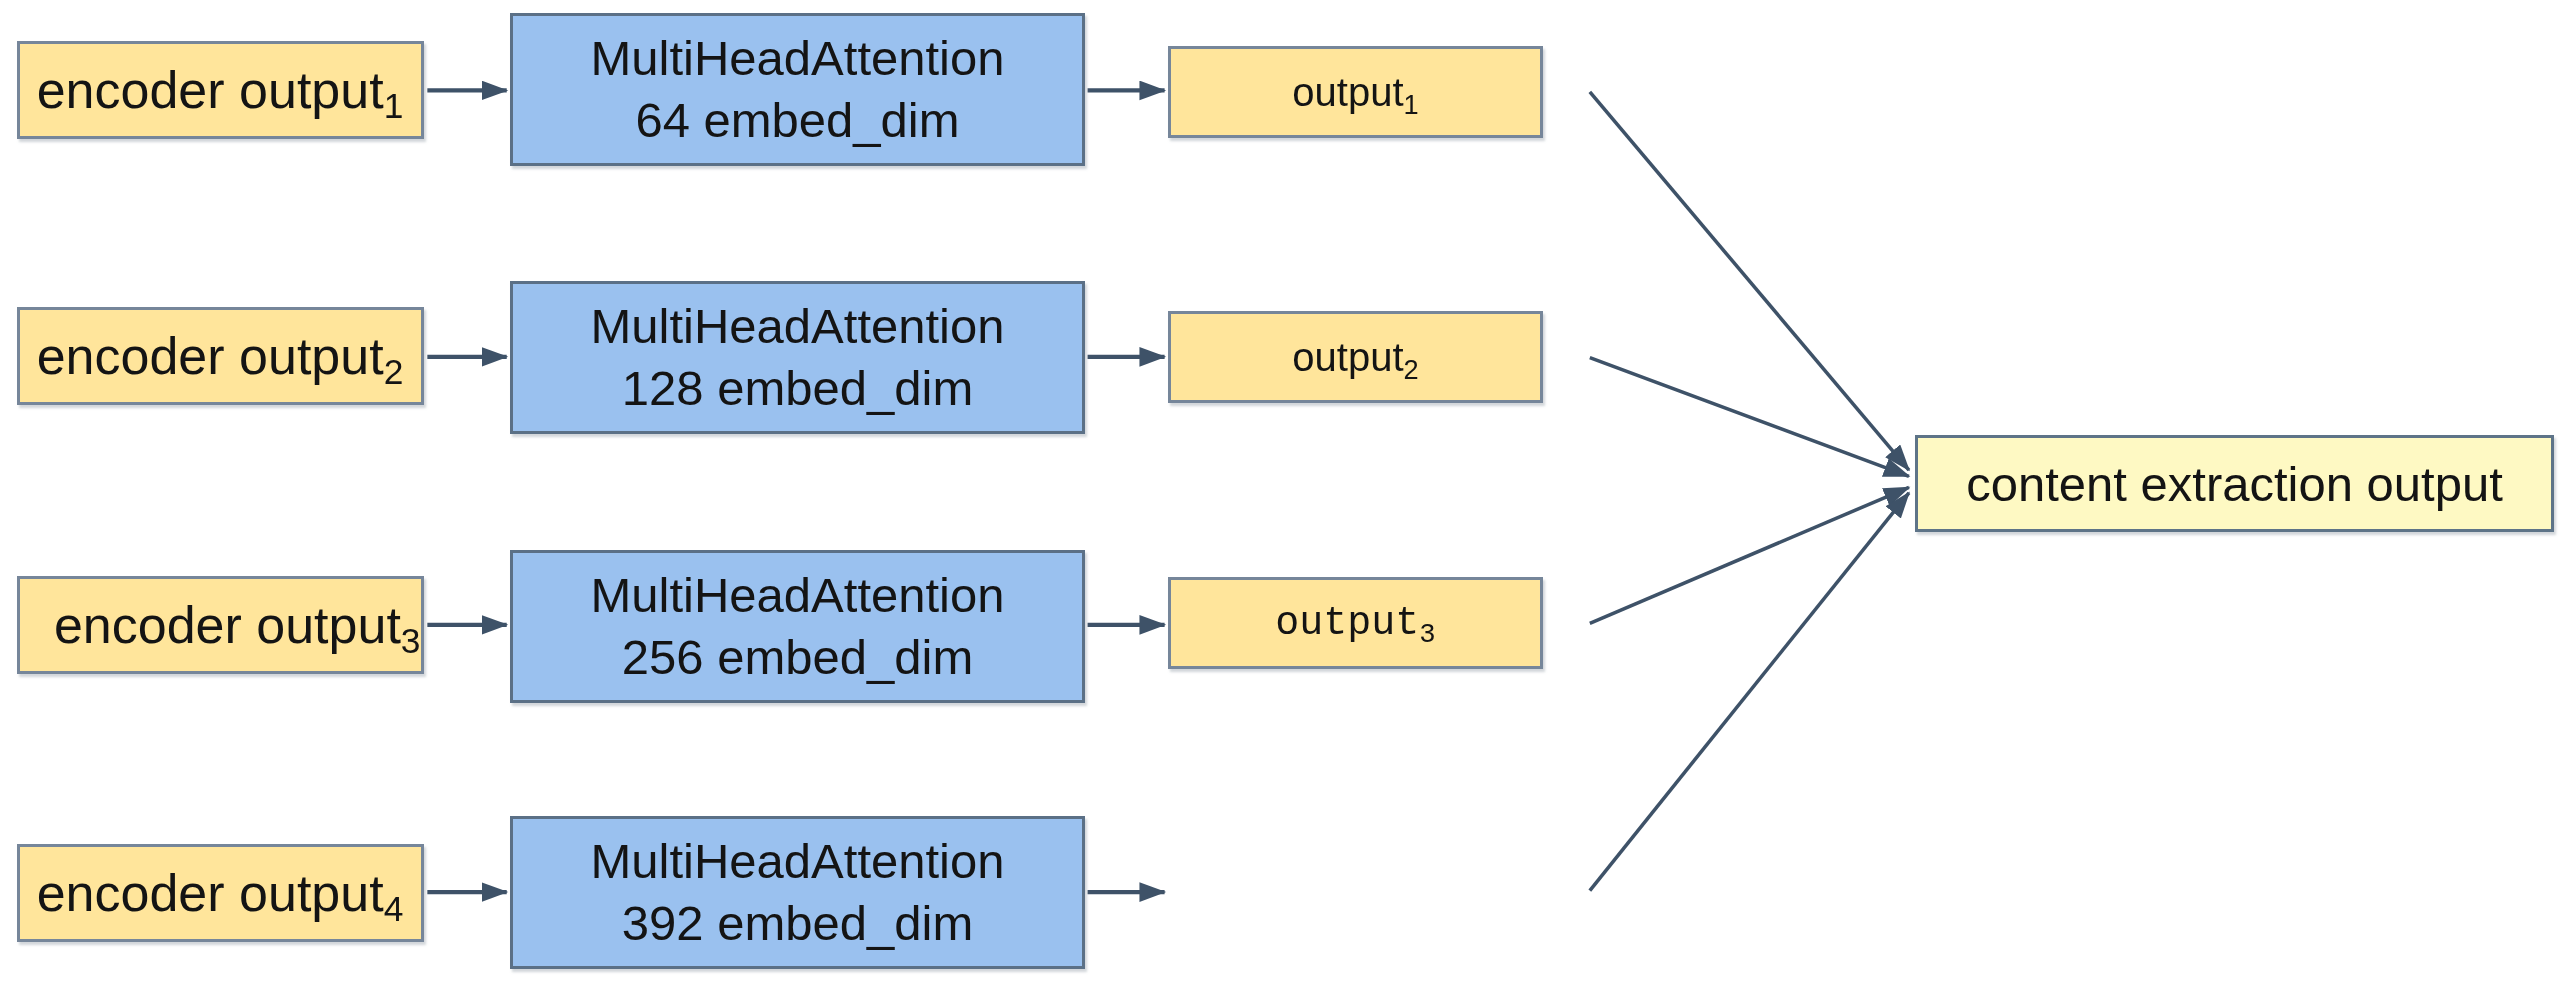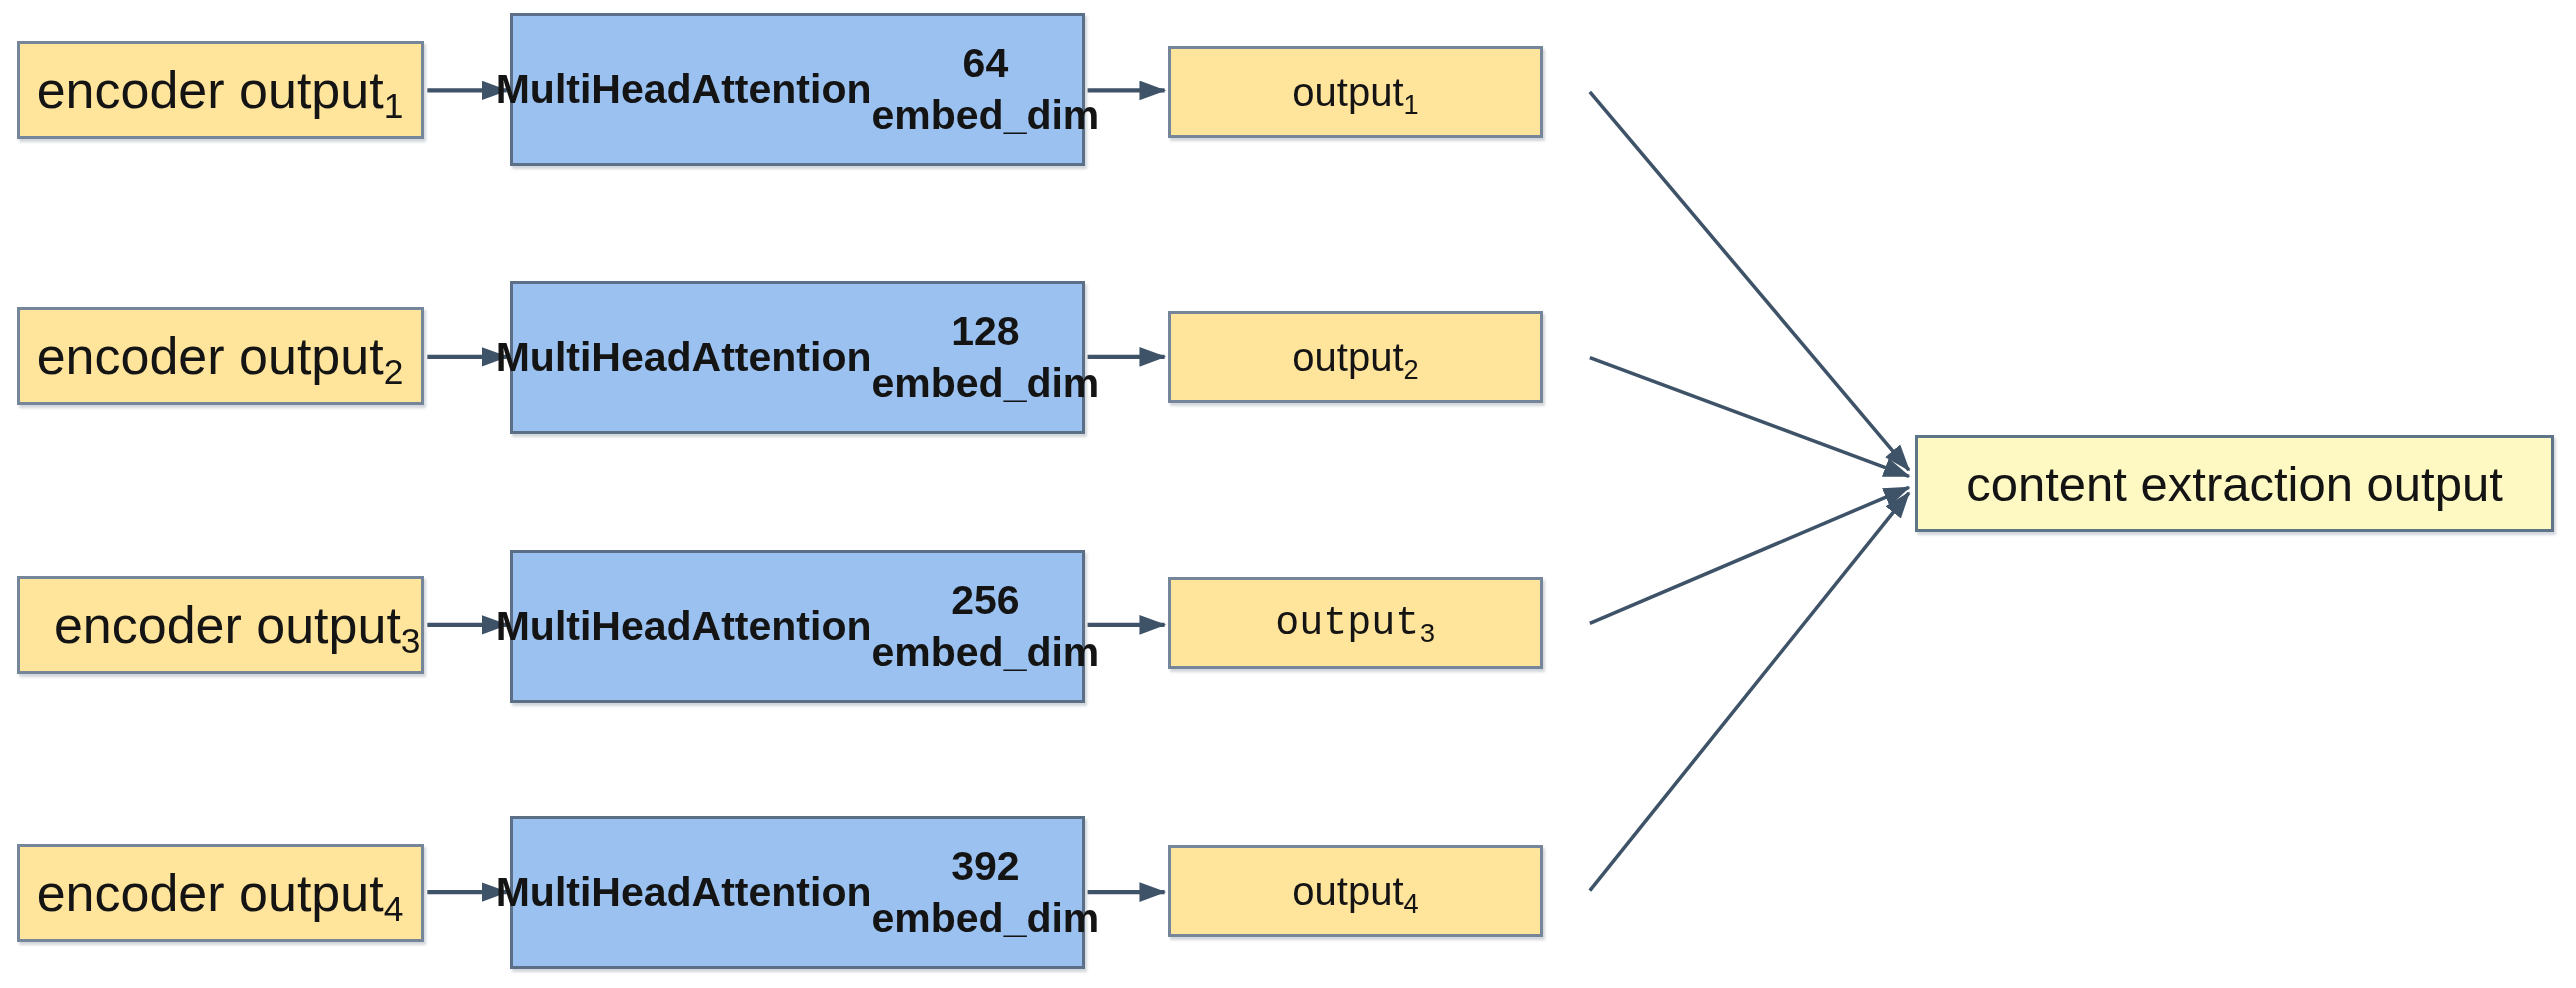--- a/index.html
+++ b/index.html
@@ -38,24 +38,23 @@
     background: #ffe59b;
     border: 3.1px solid #76869a;
     font-size: 52px;
   }
   .box-attention {
     left: 510px;
     width: 575px;
     height: 153px;
     background: #9ac1ef;
     border: 3.1px solid #5b7086;
-    font-size: 41px;
+    font-size: 49px;
     line-height: 1.26;
-    flex-direction: row;
-    font-weight: bold;
+    flex-direction: column;
   }
   .box-output {
     left: 1168px;
     width: 375px;
     height: 92px;
     background: #ffe59b;
     border: 3.1px solid #76869a;
     font-size: 40px;
   }
   .box-result {
@@ -150,22 +149,19 @@
     <span><span>output</span><sub>3</sub></span>
   </div>
 
   <div class="box box-encoder row4-enc">
     <span><span>encoder output</span><sub>4</sub></span>
   </div>
   <div class="box box-attention row4-att">
     <span class="att-line">MultiHeadAttention</span>
     <span class="att-line">392 embed_dim</span>
   </div>
-  <div class="box box-output row4-out">
-    <span><span>output</span><sub>4</sub></span>
-  </div>
 
   <div class="box box-result">
     <span>content extraction output</span>
   </div>
 
 </div>
 
 
 </body></html>

